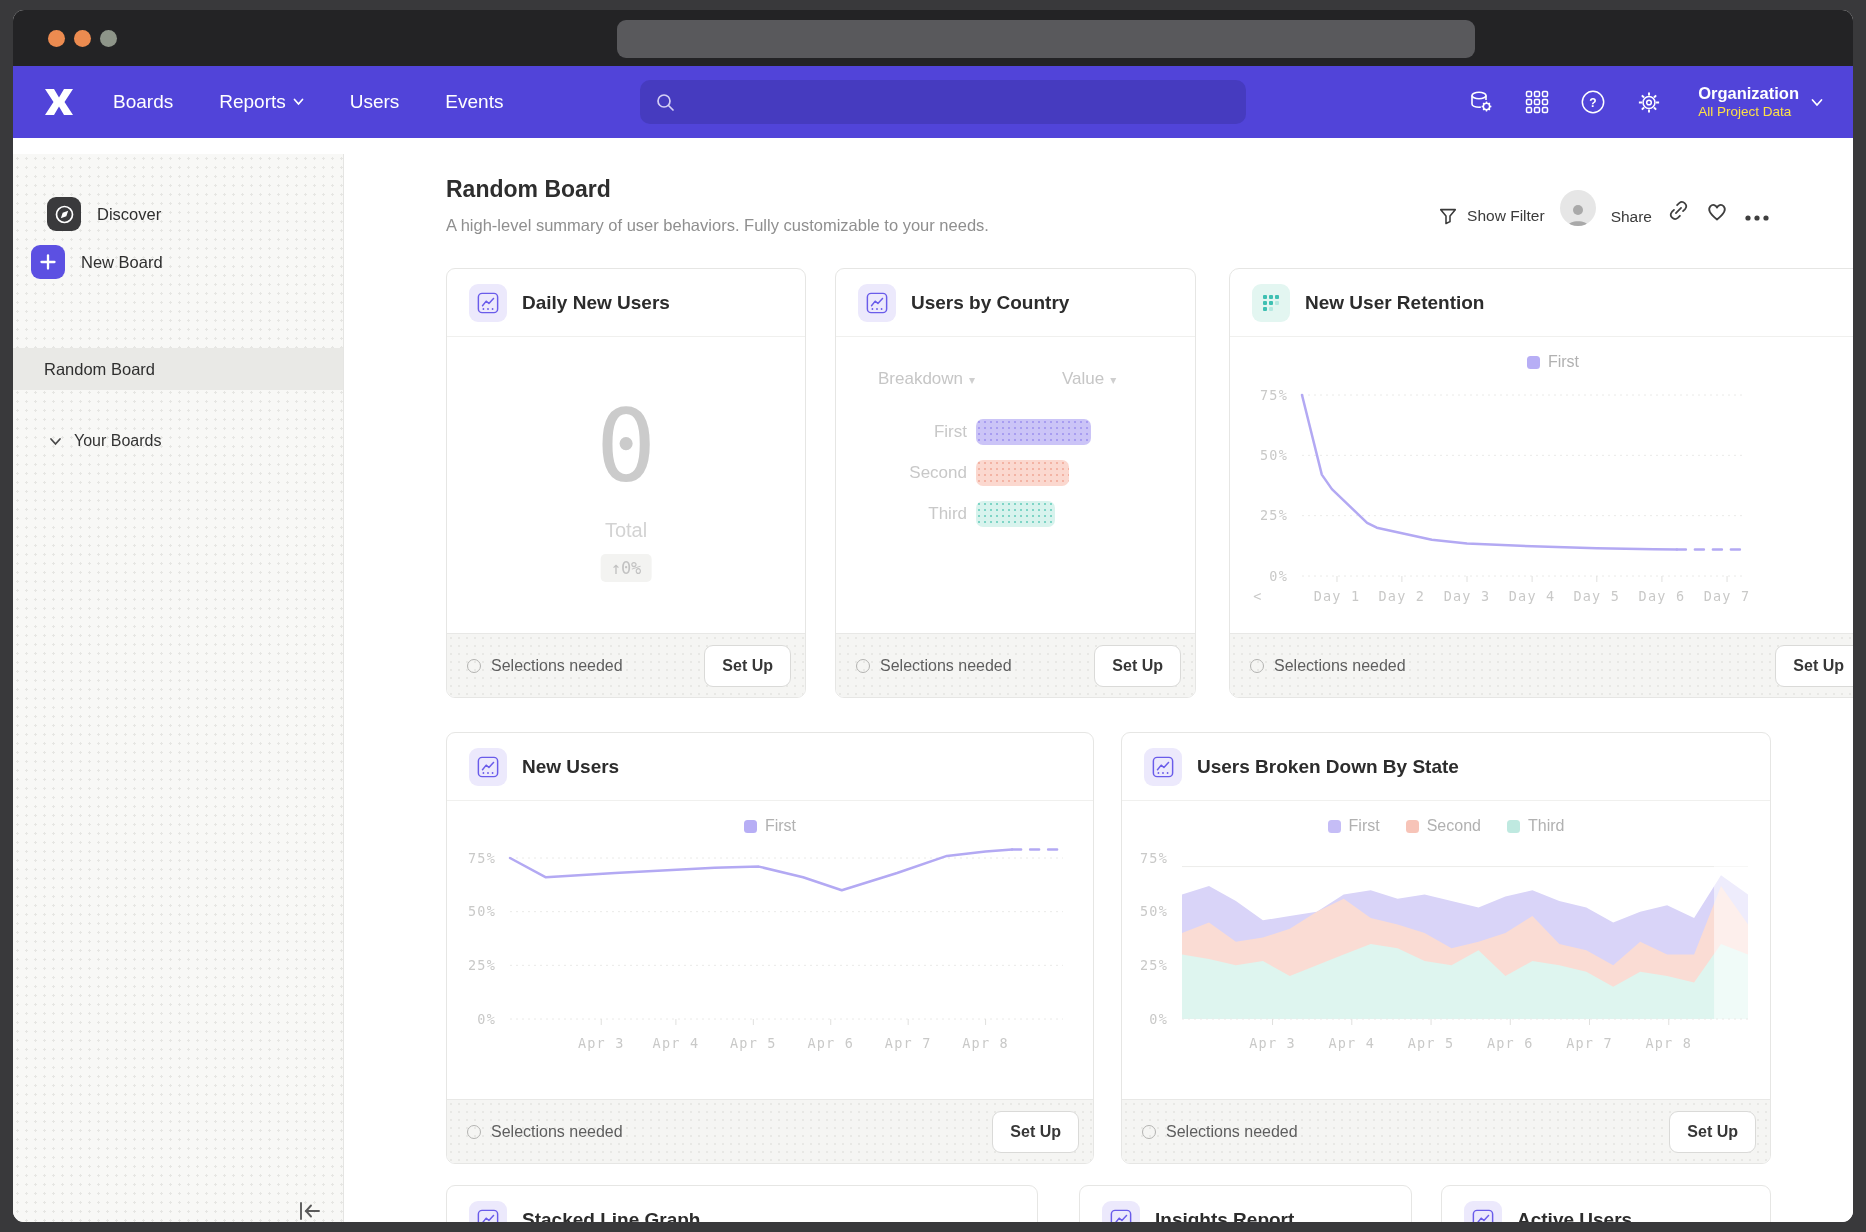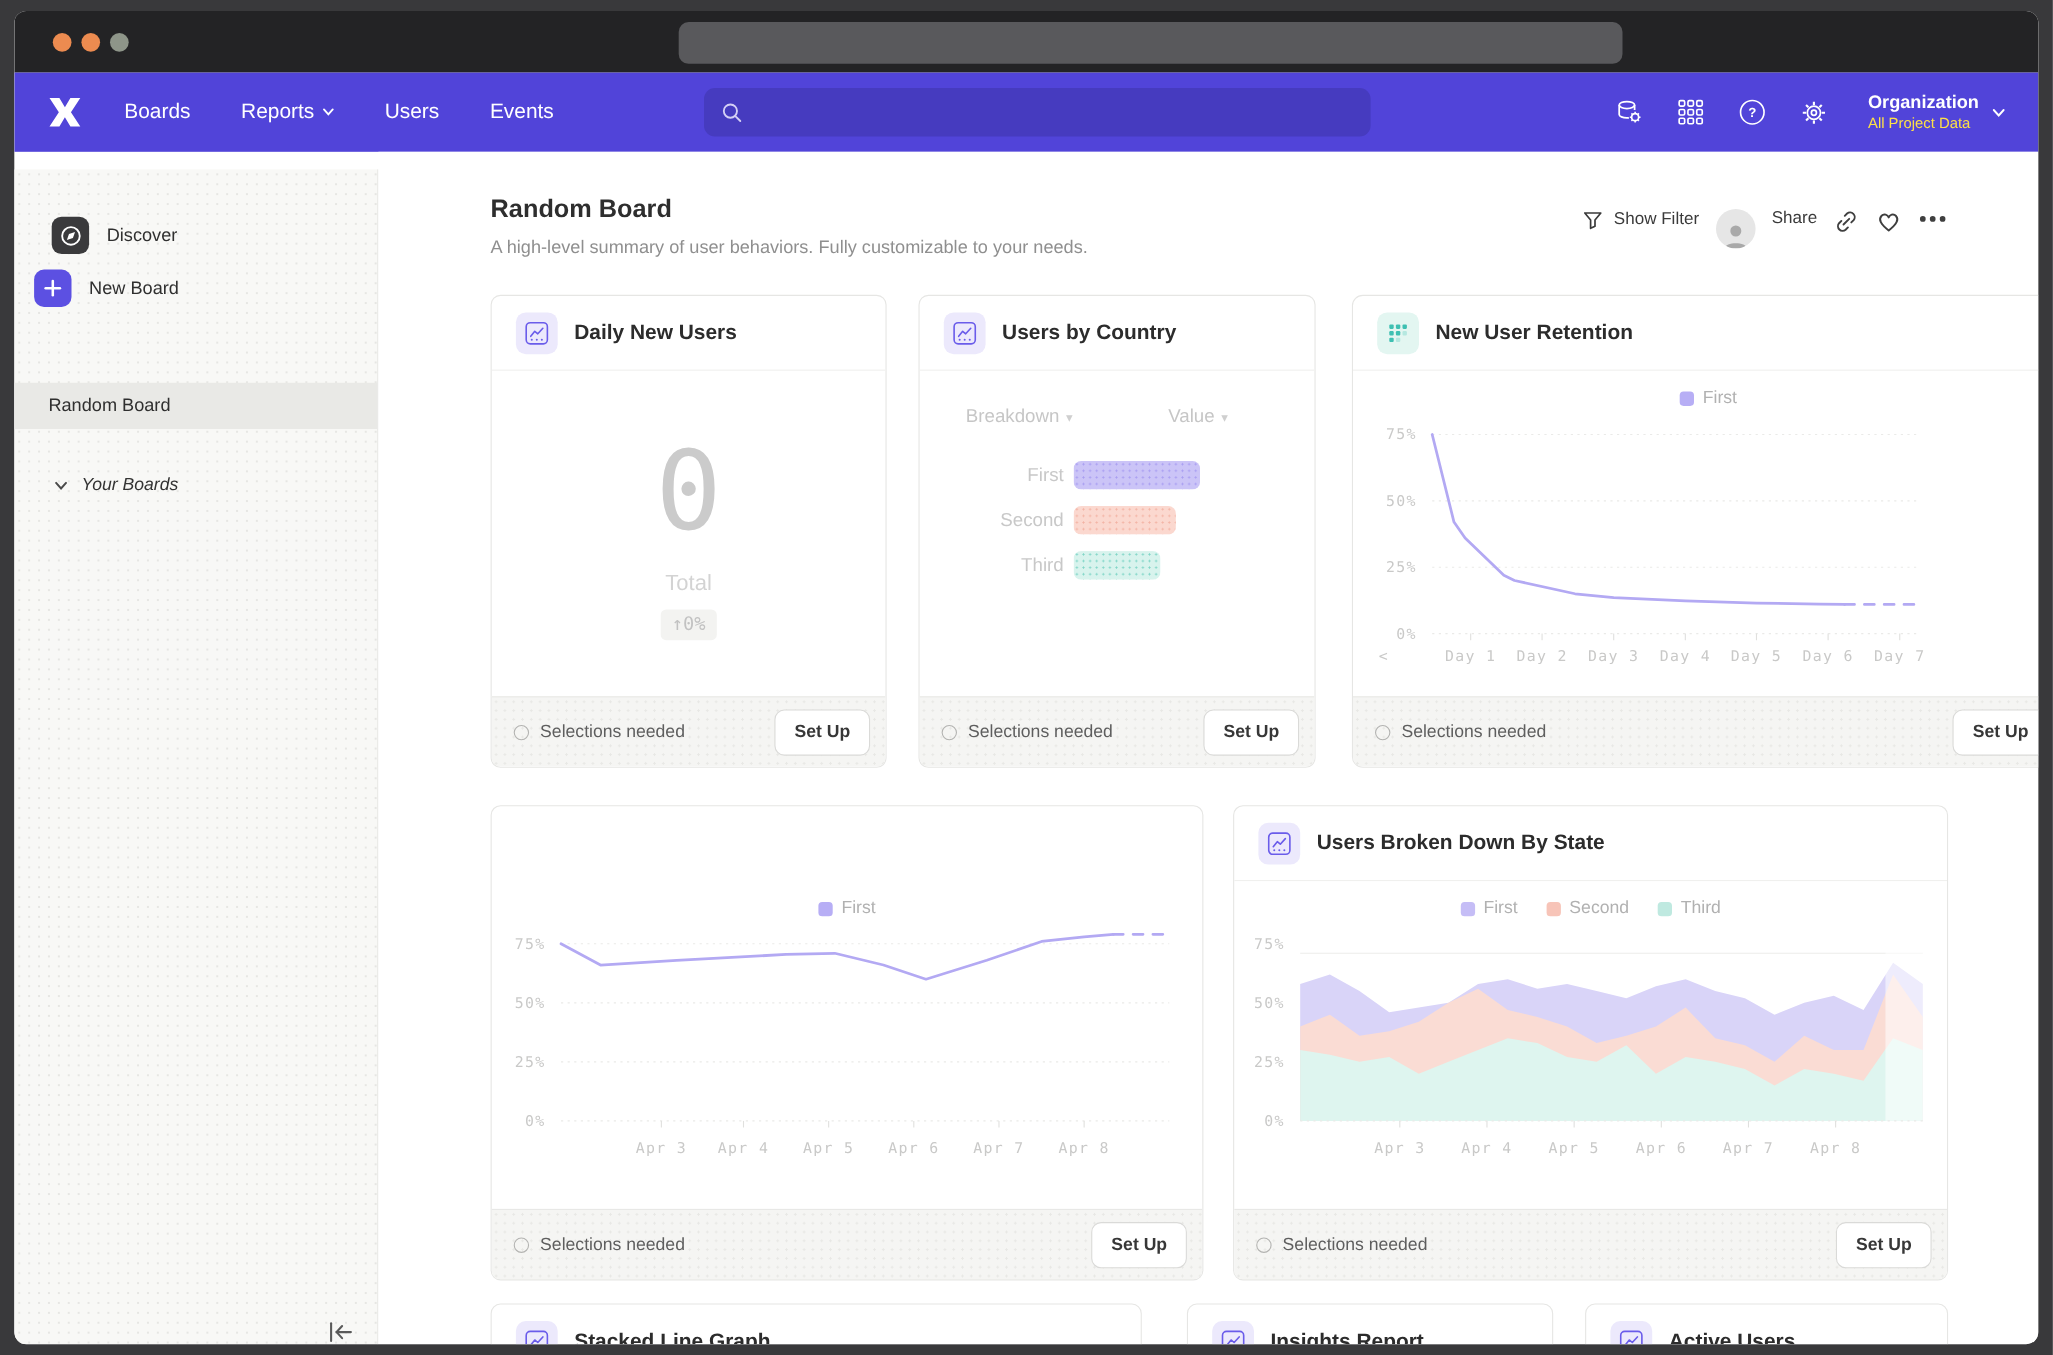--- a/index.html
+++ b/index.html
@@ -37,21 +37,21 @@
   .sb-row{position:absolute;left:0;right:0;display:flex;align-items:center;}
   .sb-icon{width:34px;height:34px;border-radius:9px;display:flex;align-items:center;justify-content:center;flex:none;}
   .sb-label{font-size:16.5px;color:#2F2F2F;margin-left:16px;}
   .sb-section{font-size:16px;color:#333;font-weight:500;margin-left:12px;}
   .sb-selected{background:#E9E9E6;}
   .collapse-btn{position:absolute;left:282px;top:1042px;width:30px;height:30px;display:flex;align-items:center;justify-content:center;}
 
   .main{flex:1;position:relative;background:#fff;overflow:hidden;}
   .page-title{position:absolute;left:102px;top:38px;font-size:23px;font-weight:700;color:#2E2E2E;}
   .page-sub{position:absolute;left:102px;top:78px;font-size:16.5px;color:#8F8F8F;}
-  .hdr-actions{position:absolute;top:52px;right:83px;display:flex;align-items:flex-start;gap:15px;height:36px;}
+  .hdr-actions{position:absolute;top:52px;right:83px;display:flex;align-items:flex-end;gap:15px;height:36px;}
   .hdr-item{display:flex;align-items:center;gap:9px;font-size:15.5px;color:#3A3A3A;font-weight:500;}
   .avatar{width:36px;height:36px;border-radius:50%;background:#E6E6E6;display:flex;align-items:flex-end;justify-content:center;overflow:hidden;}
 
   
   .card{position:absolute;background:#fff;border:1px solid #E6E6E4;border-radius:9px;overflow:hidden;box-sizing:border-box;}
   .card-hd{height:67px;border-bottom:1px solid #F0F0EE;display:flex;align-items:center;padding-left:22px;gap:15px;}
   .card-ic{width:38px;height:38px;border-radius:9px;display:flex;align-items:center;justify-content:center;flex:none;}
   .ic-insight{background:#ECE9FC;}
   .ic-retention{background:#E3F6F1;}
   .card-title{font-size:19px;font-weight:700;color:#2C2C2C;}
@@ -220,21 +220,21 @@
                   <line x1="9" y1="2.5" x2="9" y2="15.5"></line>
                   <line x1="2.5" y1="9" x2="15.5" y2="9"></line>
                 </g>
               </svg>
           </span>
           <span class="sb-label">New Board</span>
         </div>
         <div class="sb-row sb-selected" style="top: 194px; height: 42px; padding-left: 31px; background: rgb(233, 233, 230);">
           <span style="font-size:16.5px;color:#2F2F2F;">Random Board</span>
         </div>
-        <div class="sb-row" style="top:266px;height:42px;padding-left:36px;font-style:italic;">
+        <div class="sb-row" style="top:266px;height:42px;padding-left:36px;">
           <svg width="13" height="9" viewBox="0 0 13 9">
               <polyline points="2,2 6.5,7 11,2" fill="none" stroke="#4A4A4A" stroke-width="1.8" stroke-linecap="round"></polyline>
             </svg>
           <span class="sb-section">Your Boards</span>
         </div>
         <div class="collapse-btn">
           <svg width="26" height="22" viewBox="0 0 26 22">
             <g stroke="#5A5A5A" stroke-width="1.9" stroke-linecap="round" fill="none">
               <line x1="4" y1="3" x2="4" y2="19"></line>
               <line x1="22" y1="11" x2="9" y2="11"></line>
@@ -410,20 +410,34 @@
           <div class="card-ft">
             <span class="ft-status">
               <span class="ft-circle"></span>
               <span>Selections needed</span>
             </span>
             <span class="setup-btn">Set Up</span>
           </div>
         </div>
 
         <div class="card" style="left:102px;top:594px;width:648px;height:432px;">
+          <div class="card-hd">
+            <span class="card-ic ic-insight">
+              <svg width="22" height="22" viewBox="0 0 24 24">
+                <rect x="1.5" y="1.5" width="21" height="21" rx="4" fill="none" stroke="#6A5CEA" stroke-width="1.6"></rect>
+                <polyline points="6,15 10,10 13,12.5 18,7" fill="none" stroke="#6A5CEA" stroke-width="1.6" stroke-linecap="round" stroke-linejoin="round"></polyline>
+                <g fill="#6A5CEA">
+                    <circle cx="7" cy="18.5" r="1"></circle>
+                    <circle cx="12" cy="18.5" r="1"></circle>
+                    <circle cx="17" cy="18.5" r="1"></circle>
+                  </g>
+              </svg>
+            </span>
+            <span class="card-title">New Users</span>
+          </div>
           <div class="legend">
             <span class="lg-entry">
               <span class="sw" style="background: rgb(183, 174, 245);"></span>
               <span class="lg-label">First</span>
             </span>
           </div>
           <svg class="chart-svg" width="648" height="260" viewBox="0 0 648 260">
               <line x1="63" y1="29" x2="616" y2="29" stroke="#EAEAE8" stroke-dasharray="2 4"></line>
               <text x="49" y="33.5" text-anchor="end" class="ax">75%</text>
               <line x1="63" y1="82.66666666666666" x2="616" y2="82.66666666666666" stroke="#EAEAE8" stroke-dasharray="2 4"></line>

